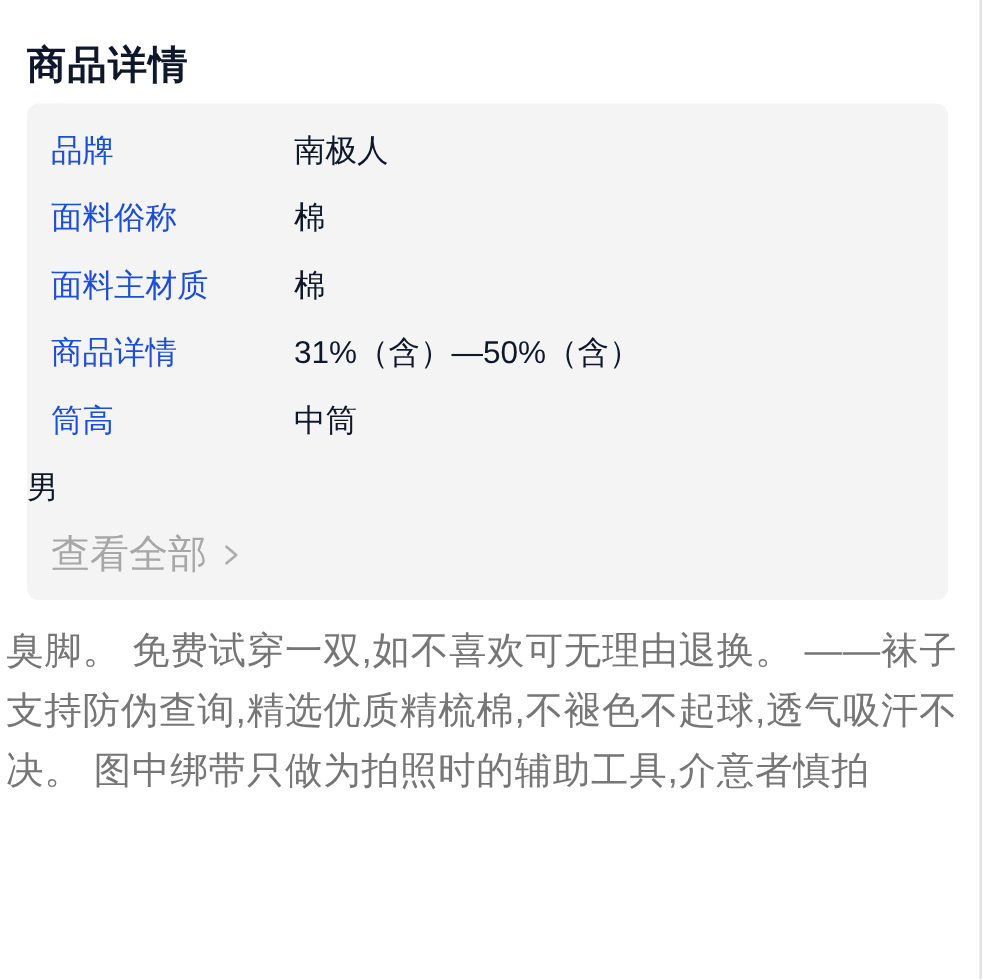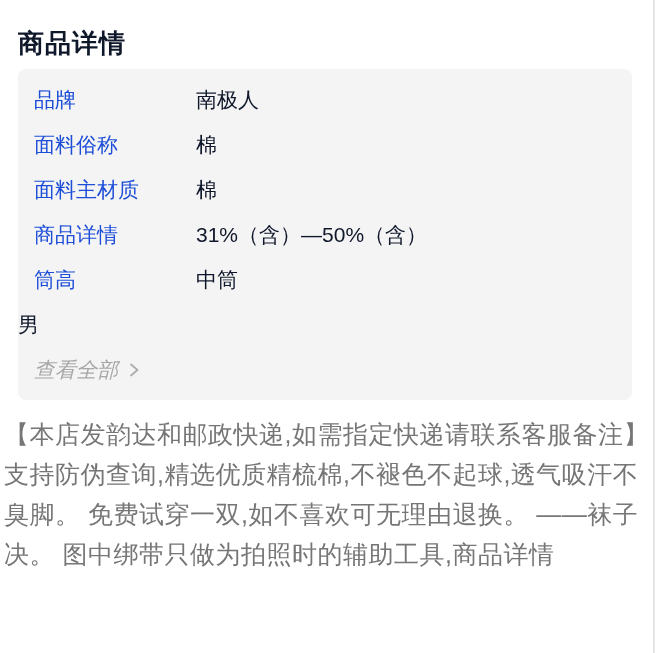--- a/index.html
+++ b/index.html
@@ -60,23 +60,22 @@
   .attr-value {
     color: #0f172a;
     white-space: nowrap;
   }
   .view-all {
     display: flex;
     align-items: center;
     height: 45px;
     padding-left: 16px;
     color: #a7a7a7;
-    font-size: 21px;
+    font-size: 26px;
     cursor: pointer;
-    font-style: italic;
   }
   .view-all .chev {
     margin-left: 8px;
     display: inline-flex;
     align-items: center;
   }
   .description {
     position: absolute;
     top: 414px;
     left: 4px;
@@ -135,19 +134,18 @@
       <span class="chev">
         <svg width="16" height="18" viewBox="0 0 16 18">
           <path d="M5 3.5 L11.5 9 L5 14.5" stroke="#adadad" stroke-width="1.8" fill="none" stroke-linecap="round" stroke-linejoin="round"></path>
         </svg>
       </span>
     </div>
 
   </div>
 
   <div class="description">
-    <div class="desc-line">【本店发韵达和邮政快递,如需指定快递请联系客服备注】</div>
+    <div class="desc-line">臭脚。 免费试穿一双,如不喜欢可无理由退换。 ——袜子</div>
     <div class="desc-line">支持防伪查询,精选优质精梳棉,不褪色不起球,透气吸汗不</div>
-    <div class="desc-line">臭脚。 免费试穿一双,如不喜欢可无理由退换。 ——袜子</div>
-    <div class="desc-line">决。 图中绑带只做为拍照时的辅助工具,商品详情</div>
+    <div class="desc-line">决。 图中绑带只做为拍照时的辅助工具,介意者慎拍</div>
   </div>
 
 </div>
 
 </body></html>

